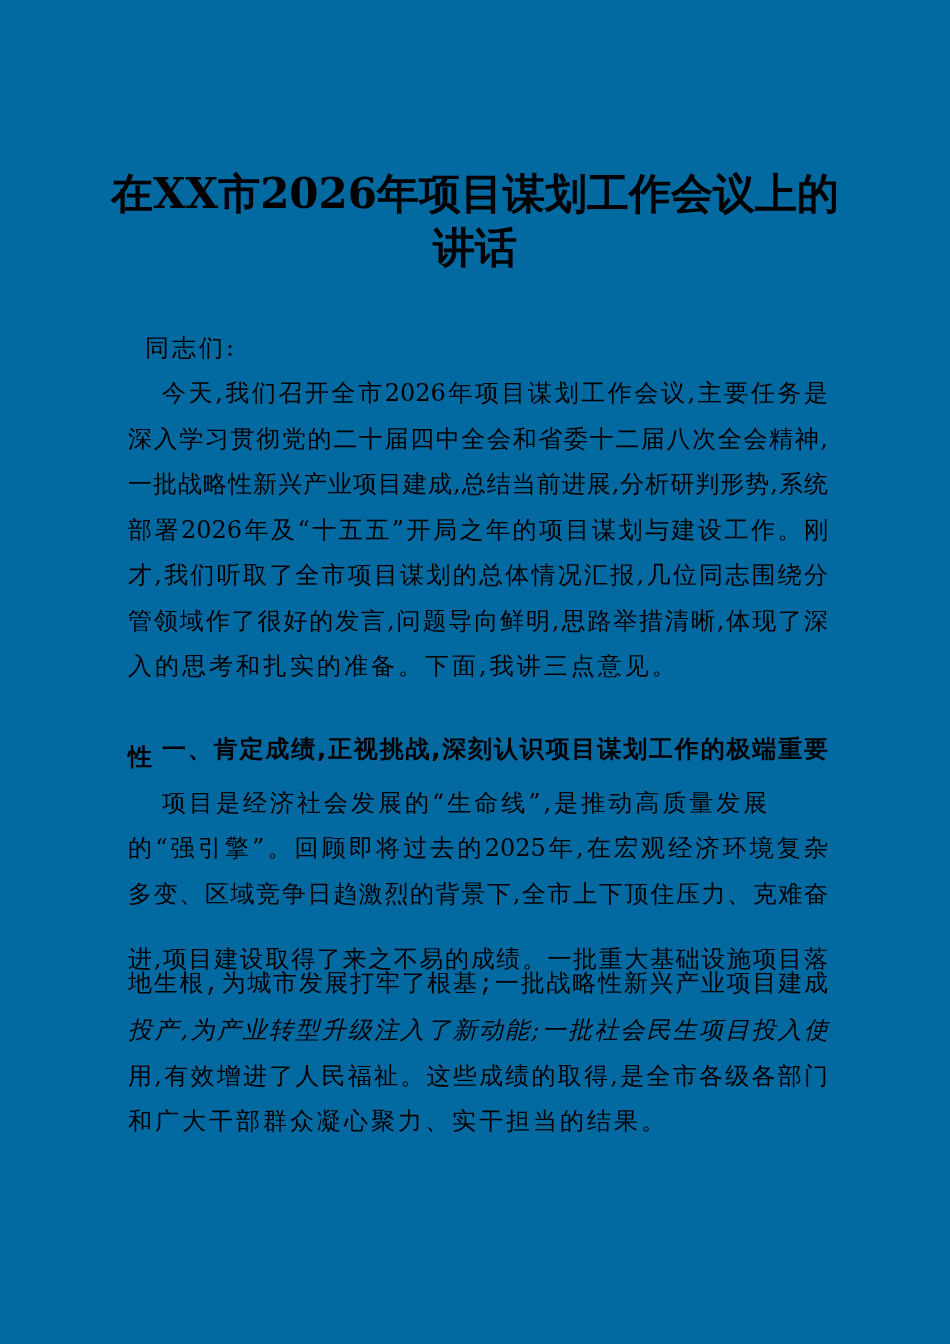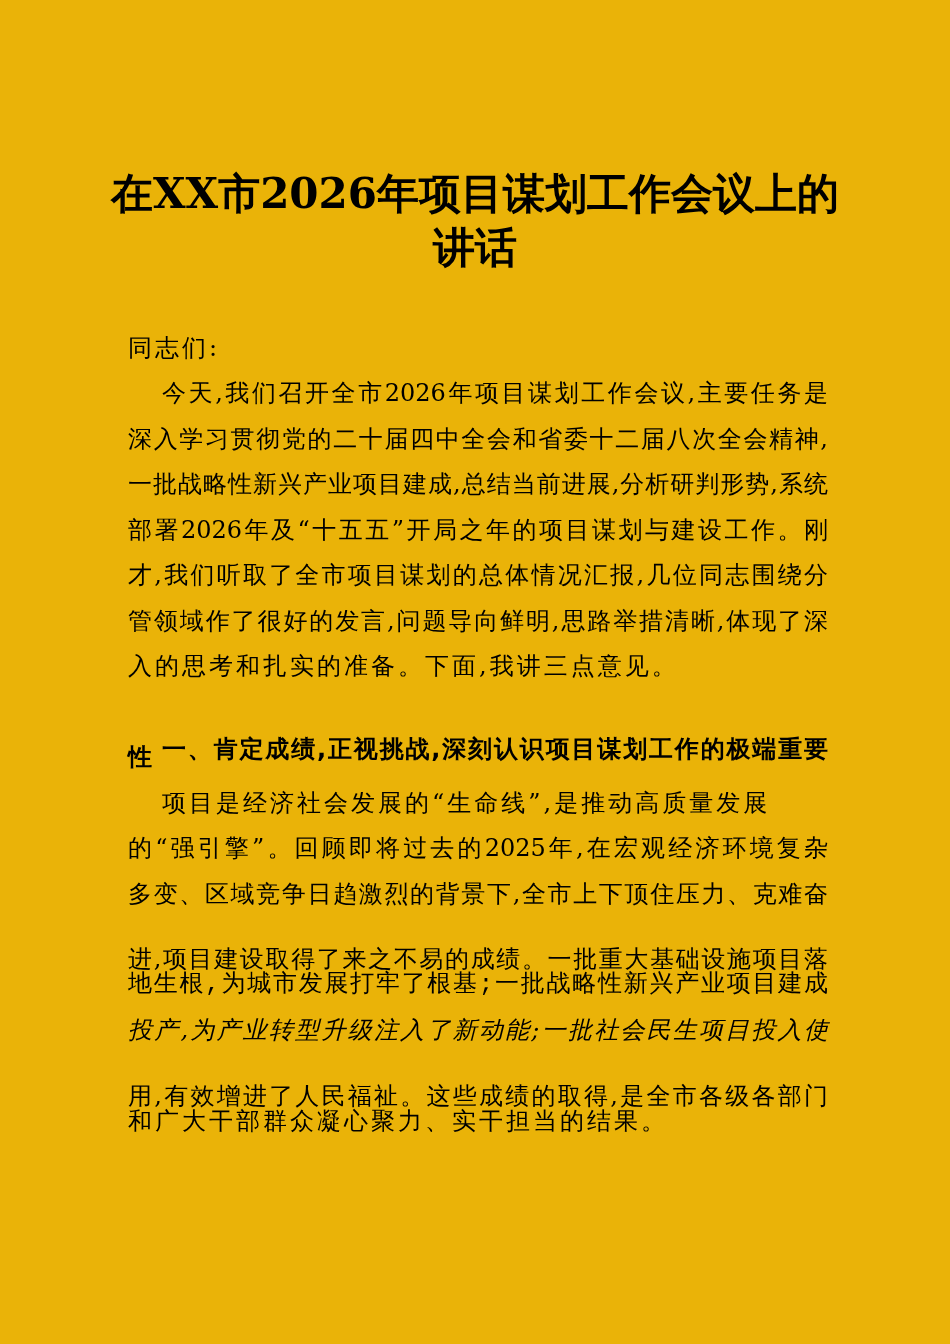--- a/index.html
+++ b/index.html
@@ -14,21 +14,21 @@
       overflow: hidden;
       color: #000000;
       font-family: "DejaVu Serif", "Liberation Serif", serif;
     }
     .page {
       position: absolute;
       left: 0;
       top: 0;
       width: 950px;
       height: 1344px;
-      background: #eab308;
+      background: #0369a1;
     }
     .title {
       position: absolute;
       left: 0;
       width: 950px;
       text-align: center;
       font-family: "DejaVu Serif", "Liberation Serif", serif;
       font-weight: bold;
       font-size: 42px;
       line-height: 56px;
@@ -60,35 +60,35 @@
     }
   </style>
 </head>
 <body>
 
 <div class="page">
 
   <div class="title title-line-1">在XX市2026年项目谋划工作会议上的</div>
   <div class="title title-line-2">讲话</div>
 
-  <div class="line" style="top:333px;">同志们:</div>
+  <div class="line" style="top:333px;margin-left:17px;">同志们:</div>
 
   <div class="line indent justify" style="top:378px;">今天,我们召开全市2026年项目谋划工作会议,主要任务是</div>
   <div class="line justify" style="top:424px;">深入学习贯彻党的二十届四中全会和省委十二届八次全会精神,</div>
   <div class="line justify" style="top:469px;">一批战略性新兴产业项目建成,总结当前进展,分析研判形势,系统</div>
   <div class="line justify" style="top:515px;">部署2026年及“十五五”开局之年的项目谋划与建设工作。刚</div>
   <div class="line justify" style="top:560px;">才,我们听取了全市项目谋划的总体情况汇报,几位同志围绕分</div>
   <div class="line justify" style="top:606px;">管领域作了很好的发言,问题导向鲜明,思路举措清晰,体现了深</div>
   <div class="line" style="top:651px;">入的思考和扎实的准备。下面,我讲三点意见。</div>
 
   <div class="line indent justify heading" style="top:734px;">一、肯定成绩,正视挑战,深刻认识项目谋划工作的极端重要</div>
   <div class="line heading" style="top:742px;">性</div>
 
   <div class="line indent" style="top:788px;">项目是经济社会发展的“生命线”,是推动高质量发展</div>
   <div class="line justify" style="top:833px;">的“强引擎”。回顾即将过去的2025年,在宏观经济环境复杂</div>
   <div class="line justify" style="top:879px;">多变、区域竞争日趋激烈的背景下,全市上下顶住压力、克难奋</div>
   <div class="line justify" style="top:944px;">进,项目建设取得了来之不易的成绩。一批重大基础设施项目落</div>
   <div class="line justify" style="top:970px;font-family:Liberation Mono, monospace;">地生根,为城市发展打牢了根基;一批战略性新兴产业项目建成</div>
   <div class="line justify" style="top:1015px;font-style:italic;">投产,为产业转型升级注入了新动能;一批社会民生项目投入使</div>
-  <div class="line justify" style="top:1061px;margin-top:20px;">用,有效增进了人民福祉。这些成绩的取得,是全市各级各部门</div>
+  <div class="line justify" style="top:1061px;">用,有效增进了人民福祉。这些成绩的取得,是全市各级各部门</div>
   <div class="line" style="top:1106px;">和广大干部群众凝心聚力、实干担当的结果。</div>
 
 </div>
 
 </body></html>

